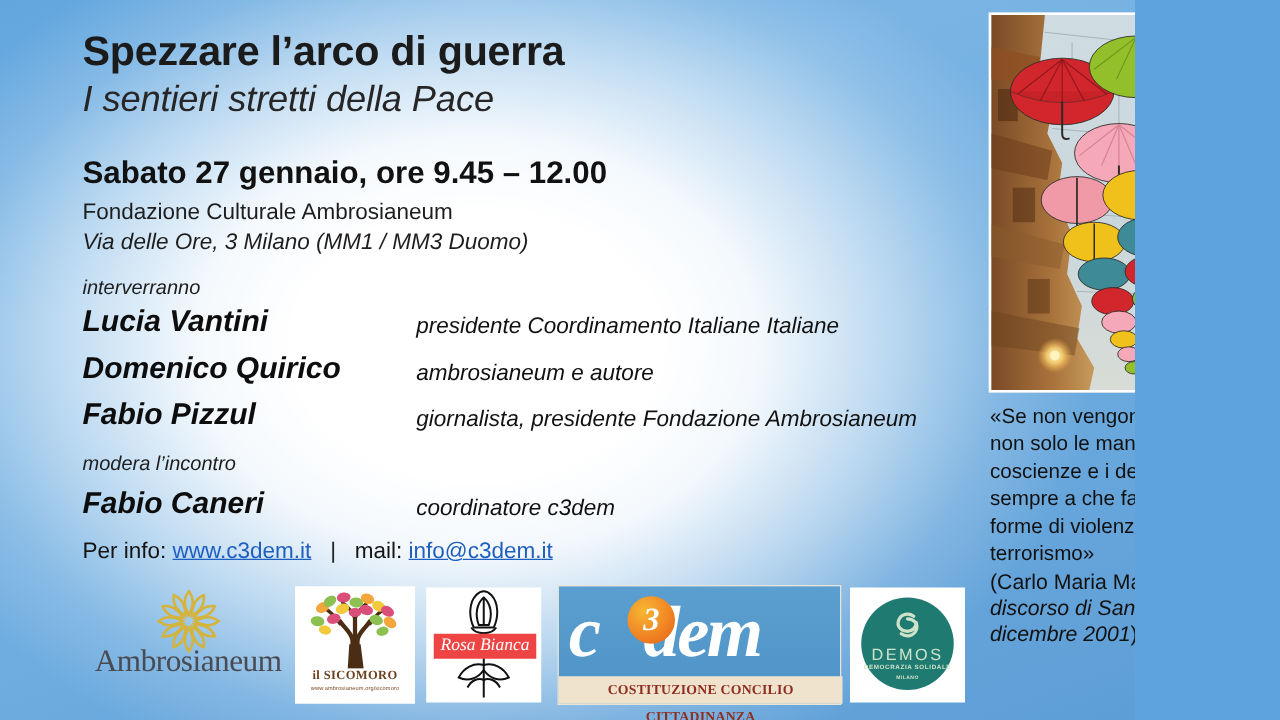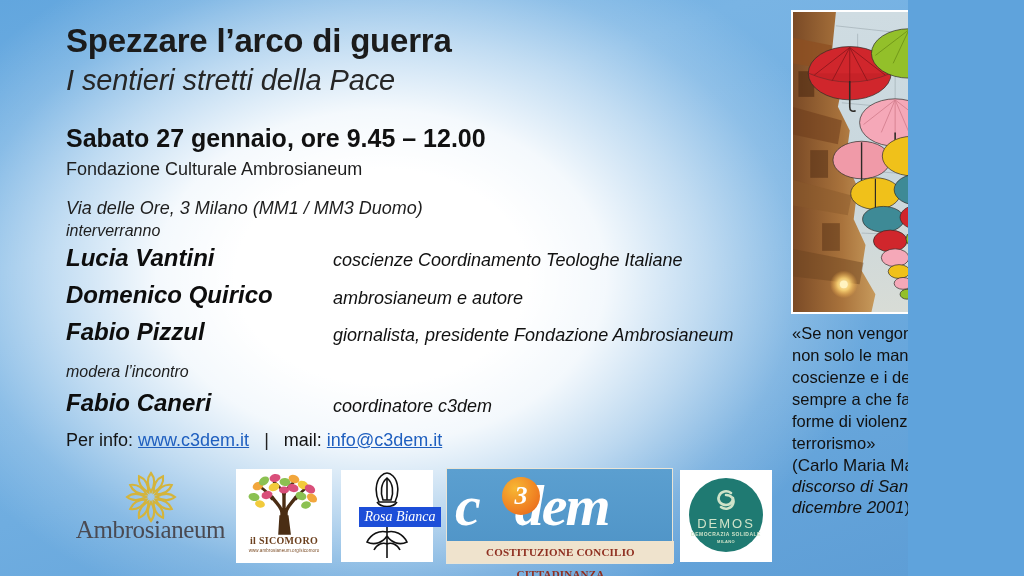--- a/index.html
+++ b/index.html
@@ -44,21 +44,21 @@
   .date-line {
     position:absolute; left:66px; top:124px;
     font-size:25px; font-weight:bold; color:#111; white-space:nowrap;
   }
   .venue1 {
     position:absolute; left:66px; top:159px;
     font-size:18px; color:#1e1e1e; white-space:nowrap;
   }
   .venue2 {
     position:absolute; left:66px; top:183px;
-    font-size:18px; font-style:italic; color:#1e1e1e; white-space:nowrap;margin-top:15px;
+    font-size:18px; font-style:italic; color:#1e1e1e; white-space:nowrap;
   }
 
   .kicker {
     position:absolute; left:66px;
     font-size:16px; font-style:italic; color:#1d1d1d; white-space:nowrap;
   }
   #kicker-speakers { top:222px; }
   #kicker-moderator { top:363px; }
 
   .person-name {
@@ -115,22 +115,22 @@
     font-size:4.5px; color:#7a4a22; letter-spacing:0.1px;
   }
 
   
   #logo-rosabianca {
     left:281px; top:4px; width:92px; height:92px;
     background:#fff;
   }
   .rb-art { position:absolute; left:0; top:0; width:92px; height:92px; }
   .rb-band {
-    position:absolute; left:18px; top:37px; width:82px; height:20px;
-    background:#1d4ed8;
+    position:absolute; left:6px; top:37px; width:82px; height:20px;
+    background:#ef4444;
   }
   .rb-band span {
     display:block; width:100%; text-align:center; line-height:20px;
     font-family:"Liberation Serif", serif; font-style:italic;
     font-size:14px; color:#fff;
   }
 
   
   #logo-c3dem {
     left:386px; top:2px; width:227px; height:96px;
@@ -218,21 +218,21 @@
     <div class="title-main">Spezzare l’arco di guerra</div>
     <div class="title-sub">I sentieri stretti della Pace</div>
 
     <div class="date-line">Sabato 27 gennaio, ore 9.45 – 12.00</div>
     <div class="venue1">Fondazione Culturale Ambrosianeum</div>
     <div class="venue2">Via delle Ore, 3 Milano (MM1 / MM3 Duomo)</div>
 
     <div class="kicker" id="kicker-speakers">interverranno</div>
 
     <div class="person-name" id="name-0">Lucia Vantini</div>
-    <div class="person-role" id="role-0">coscienze Coordinamento Teologhe Italiane</div>
+    <div class="person-role" id="role-0">presidente Coordinamento Italiane Italiane</div>
 
     <div class="person-name" id="name-1">Domenico Quirico</div>
     <div class="person-role" id="role-1">ambrosianeum e autore</div>
 
     <div class="person-name" id="name-2">Fabio Pizzul</div>
     <div class="person-role" id="role-2">giornalista, presidente Fondazione Ambrosianeum</div>
 
     <div class="kicker" id="kicker-moderator">modera l’incontro</div>
 
     <div class="person-name" id="name-3">Fabio Caneri</div>

